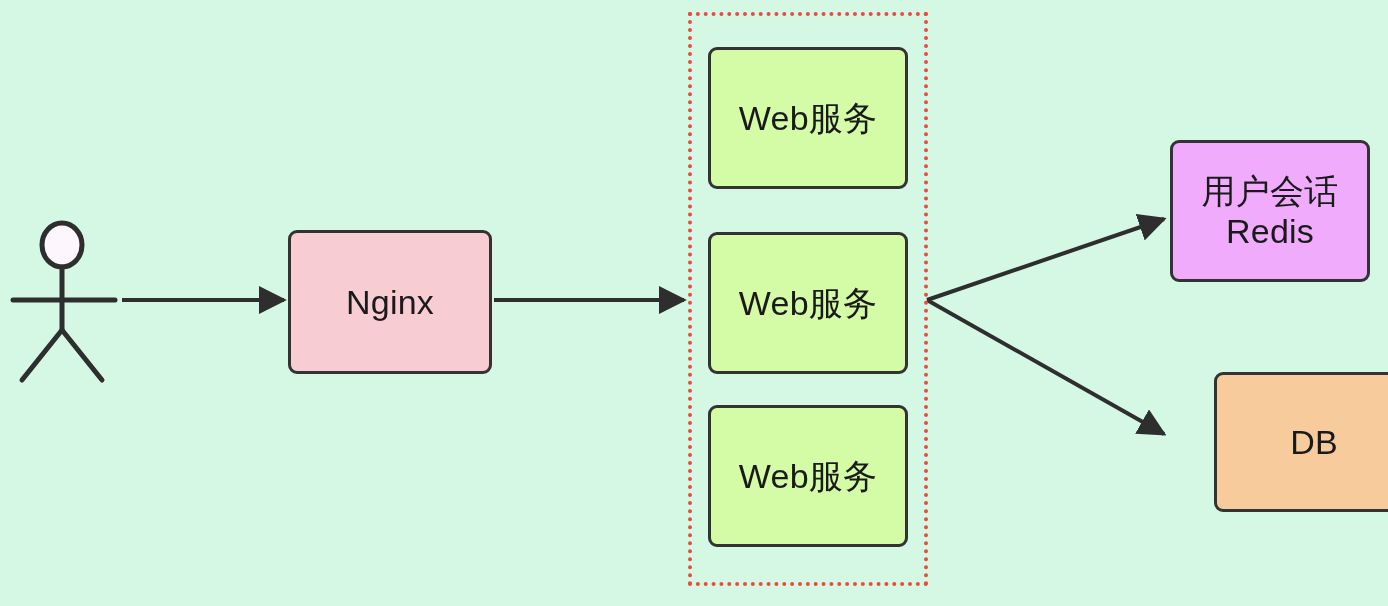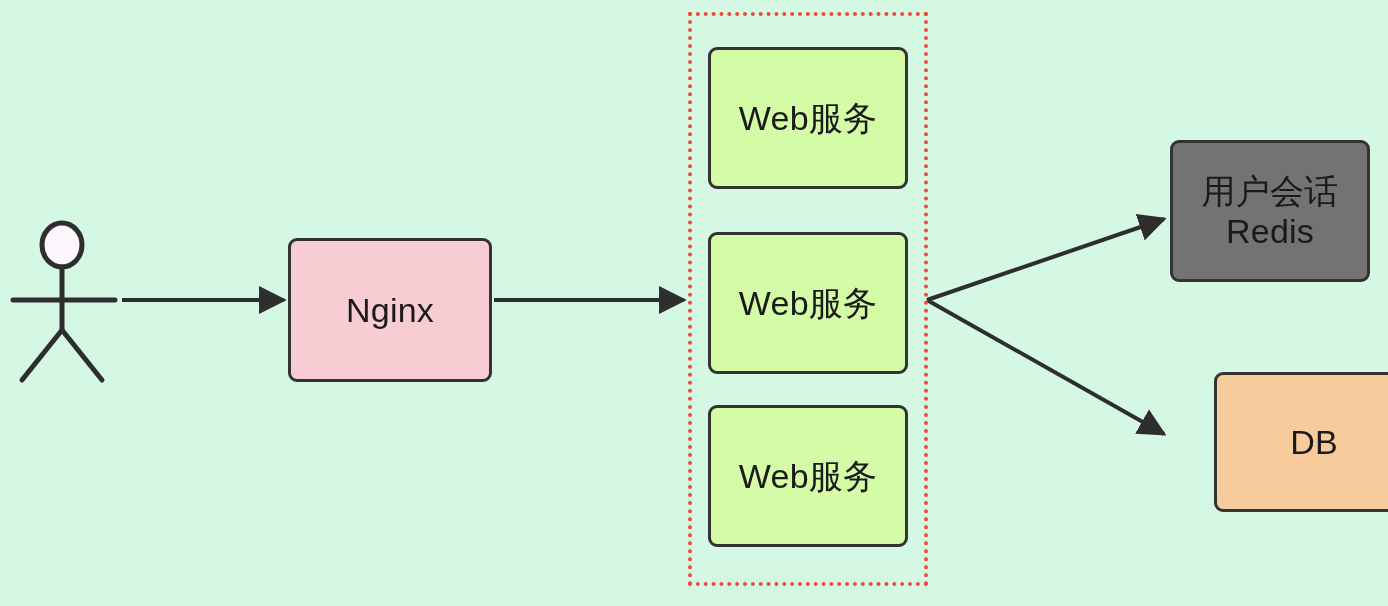--- a/index.html
+++ b/index.html
@@ -39,37 +39,36 @@
     line-height: 1.18;
     letter-spacing: 0.2px;
     white-space: pre-line;
   }
   .node-nginx {
     left: 288px;
     top: 230px;
     width: 204px;
     height: 144px;
     background: #f8ccd3;
-    margin-top: 8px;
   }
   .node-web {
     left: 708px;
     width: 200px;
     height: 142px;
     background: #d4fca6;
   }
   .node-web-1 { top: 47px; }
   .node-web-2 { top: 232px; }
   .node-web-3 { top: 405px; }
   .node-redis {
     left: 1170px;
     top: 140px;
     width: 200px;
     height: 142px;
-    background: #737373;
+    background: #f0abfc;
   }
   .node-db {
     left: 1170px;
     top: 372px;
     width: 200px;
     height: 140px;
     background: #f7cb9c;
     margin-left: 44px;
   }
   .cluster-box {

